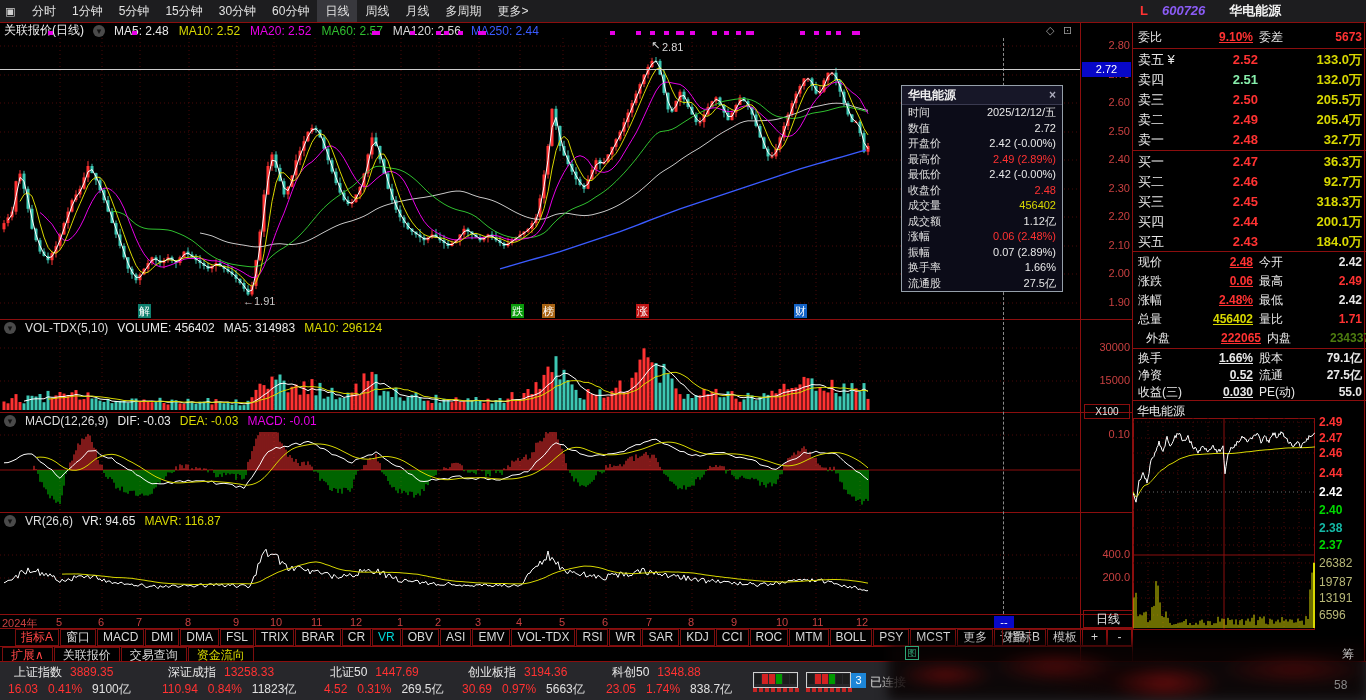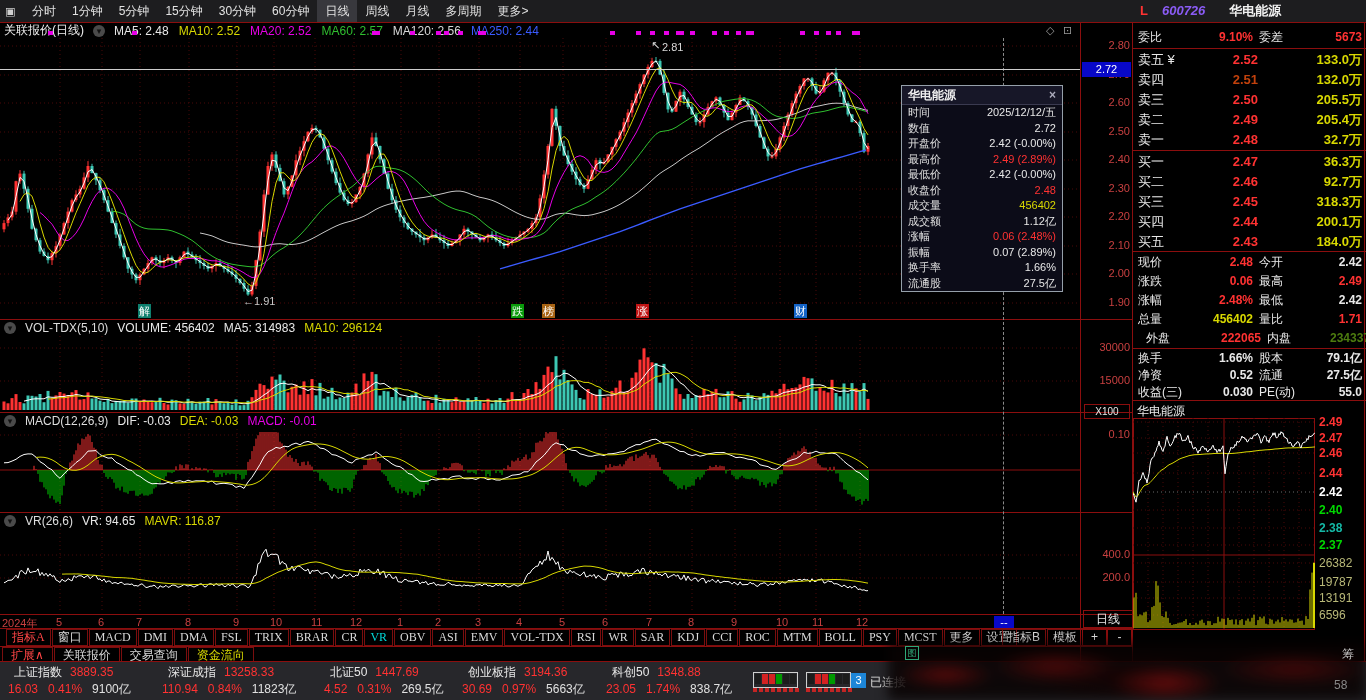--- a/index.html
+++ b/index.html
@@ -22,37 +22,37 @@
         font-size:9px;line-height:12px;text-align:center;}
   svg{position:absolute;display:block;}
   .hline{position:absolute;height:0;border-top:1px solid #8b0e0e;}
   .vline{position:absolute;width:0;border-left:1px solid #8b0e0e;}
   .lbl{position:absolute;font-size:11px;color:#c84040;width:46px;text-align:right;}
   .mark{position:absolute;top:31px;height:4px;background:#e600e6;}
   .badge{position:absolute;top:304px;width:13px;height:14px;font-size:11px;line-height:14px;text-align:center;color:#fff;}
   .curbox{position:absolute;background:#0808c8;color:#fff;font-size:11px;text-align:center;}
   .xlab{position:absolute;top:616px;font-size:11px;color:#c84040;}
   .tab{border:1px solid #7a0e0e;padding:0 5px;height:15px;line-height:15px;font-size:12px;color:#d8d8d8;margin-right:1px;white-space:nowrap;}
-  .tabs-row{position:absolute;left:6px;top:629px;display:flex;font-family:Liberation Serif, serif;}
+  .tabs-row{position:absolute;left:15px;top:629px;display:flex;}
   .row2{position:absolute;left:2px;top:647px;display:flex;}
   .row2 .tab{padding:0 8px;}
   .statusbar{position:absolute;left:0;top:662px;width:1366px;height:38px;background:#27272b;}
   .idxg{position:absolute;top:2px;white-space:nowrap;}
   .idxg .nm{color:#e8e8e8;margin-right:8px;}
   .idxg .vl{color:#ff3232;}
   .idxg2{position:absolute;top:19px;white-space:nowrap;}
   .idxg2 .c{color:#ff3232;margin-right:10px;}
   .idxg2 .a{color:#e0e0e0;}
   .rp-row{position:absolute;left:1133px;width:233px;height:20px;line-height:20px;}
   .rp-row .l{position:absolute;left:5px;color:#e8e8e8;font-size:13px;}
   .rp-row .p{position:absolute;left:70px;width:55px;text-align:right;font-size:13px;font-weight:bold;}
   .rp-row .a{position:absolute;right:4px;font-size:13px;font-weight:bold;color:#d8d800;}
   .st-row{position:absolute;left:1133px;width:233px;height:19px;line-height:19px;font-size:12px;}
   .st-row .l1{position:absolute;left:5px;color:#e8e8e8;}
-  .st-row .v1{position:absolute;left:60px;width:60px;text-align:right;font-weight:bold;}
+  .st-row .v1{position:absolute;left:60px;width:60px;text-align:right;font-weight:bold;text-decoration:underline;}
   .st-row .l2{position:absolute;left:126px;color:#e8e8e8;}
   .st-row .v2{position:absolute;right:4px;font-weight:bold;}
   .tip{position:absolute;left:901px;top:85px;width:160px;background:#0c0c18;border:1px solid #95a0aa;z-index:30;}
   .tip-title{height:18px;line-height:18px;padding:0 6px;color:#f0f0f0;font-weight:bold;font-size:12px;
              background:#171728;display:flex;justify-content:space-between;border-bottom:1px solid #3a3a50;}
   .tip-x{color:#aab;cursor:default;}
   .tip-row{display:flex;justify-content:space-between;padding:0 6px;font-size:11px;height:15.5px;line-height:15.5px;}
   .tip-row .tl{color:#e0e0e0;}
   .blur1{position:absolute;left:888px;top:644px;width:478px;height:56px;z-index:5;filter:blur(6px);
          background:
@@ -1510,21 +1510,21 @@
         <span class="v2" style="color: rgb(255, 50, 50);">5673</span>
       </div>
       <div class="hline" style="left: 1133px; top: 48px; width: 233px;"></div>
       <div class="rp-row" style="top: 50px;">
         <span class="l">卖五 ¥</span>
         <span class="p" style="color: rgb(255, 50, 50);">2.52</span>
         <span class="a">133.0万</span>
       </div>
       <div class="rp-row" style="top: 70px;">
         <span class="l">卖四</span>
-        <span class="p" style="color: #c2410c;">2.51</span>
+        <span class="p" style="color: #86efac;">2.51</span>
         <span class="a">132.0万</span>
       </div>
       <div class="rp-row" style="top: 90px;">
         <span class="l">卖三</span>
         <span class="p" style="color: rgb(255, 50, 50);">2.50</span>
         <span class="a">205.5万</span>
       </div>
       <div class="rp-row" style="top: 110px;">
         <span class="l">卖二</span>
         <span class="p" style="color: rgb(255, 50, 50);">2.49</span>

